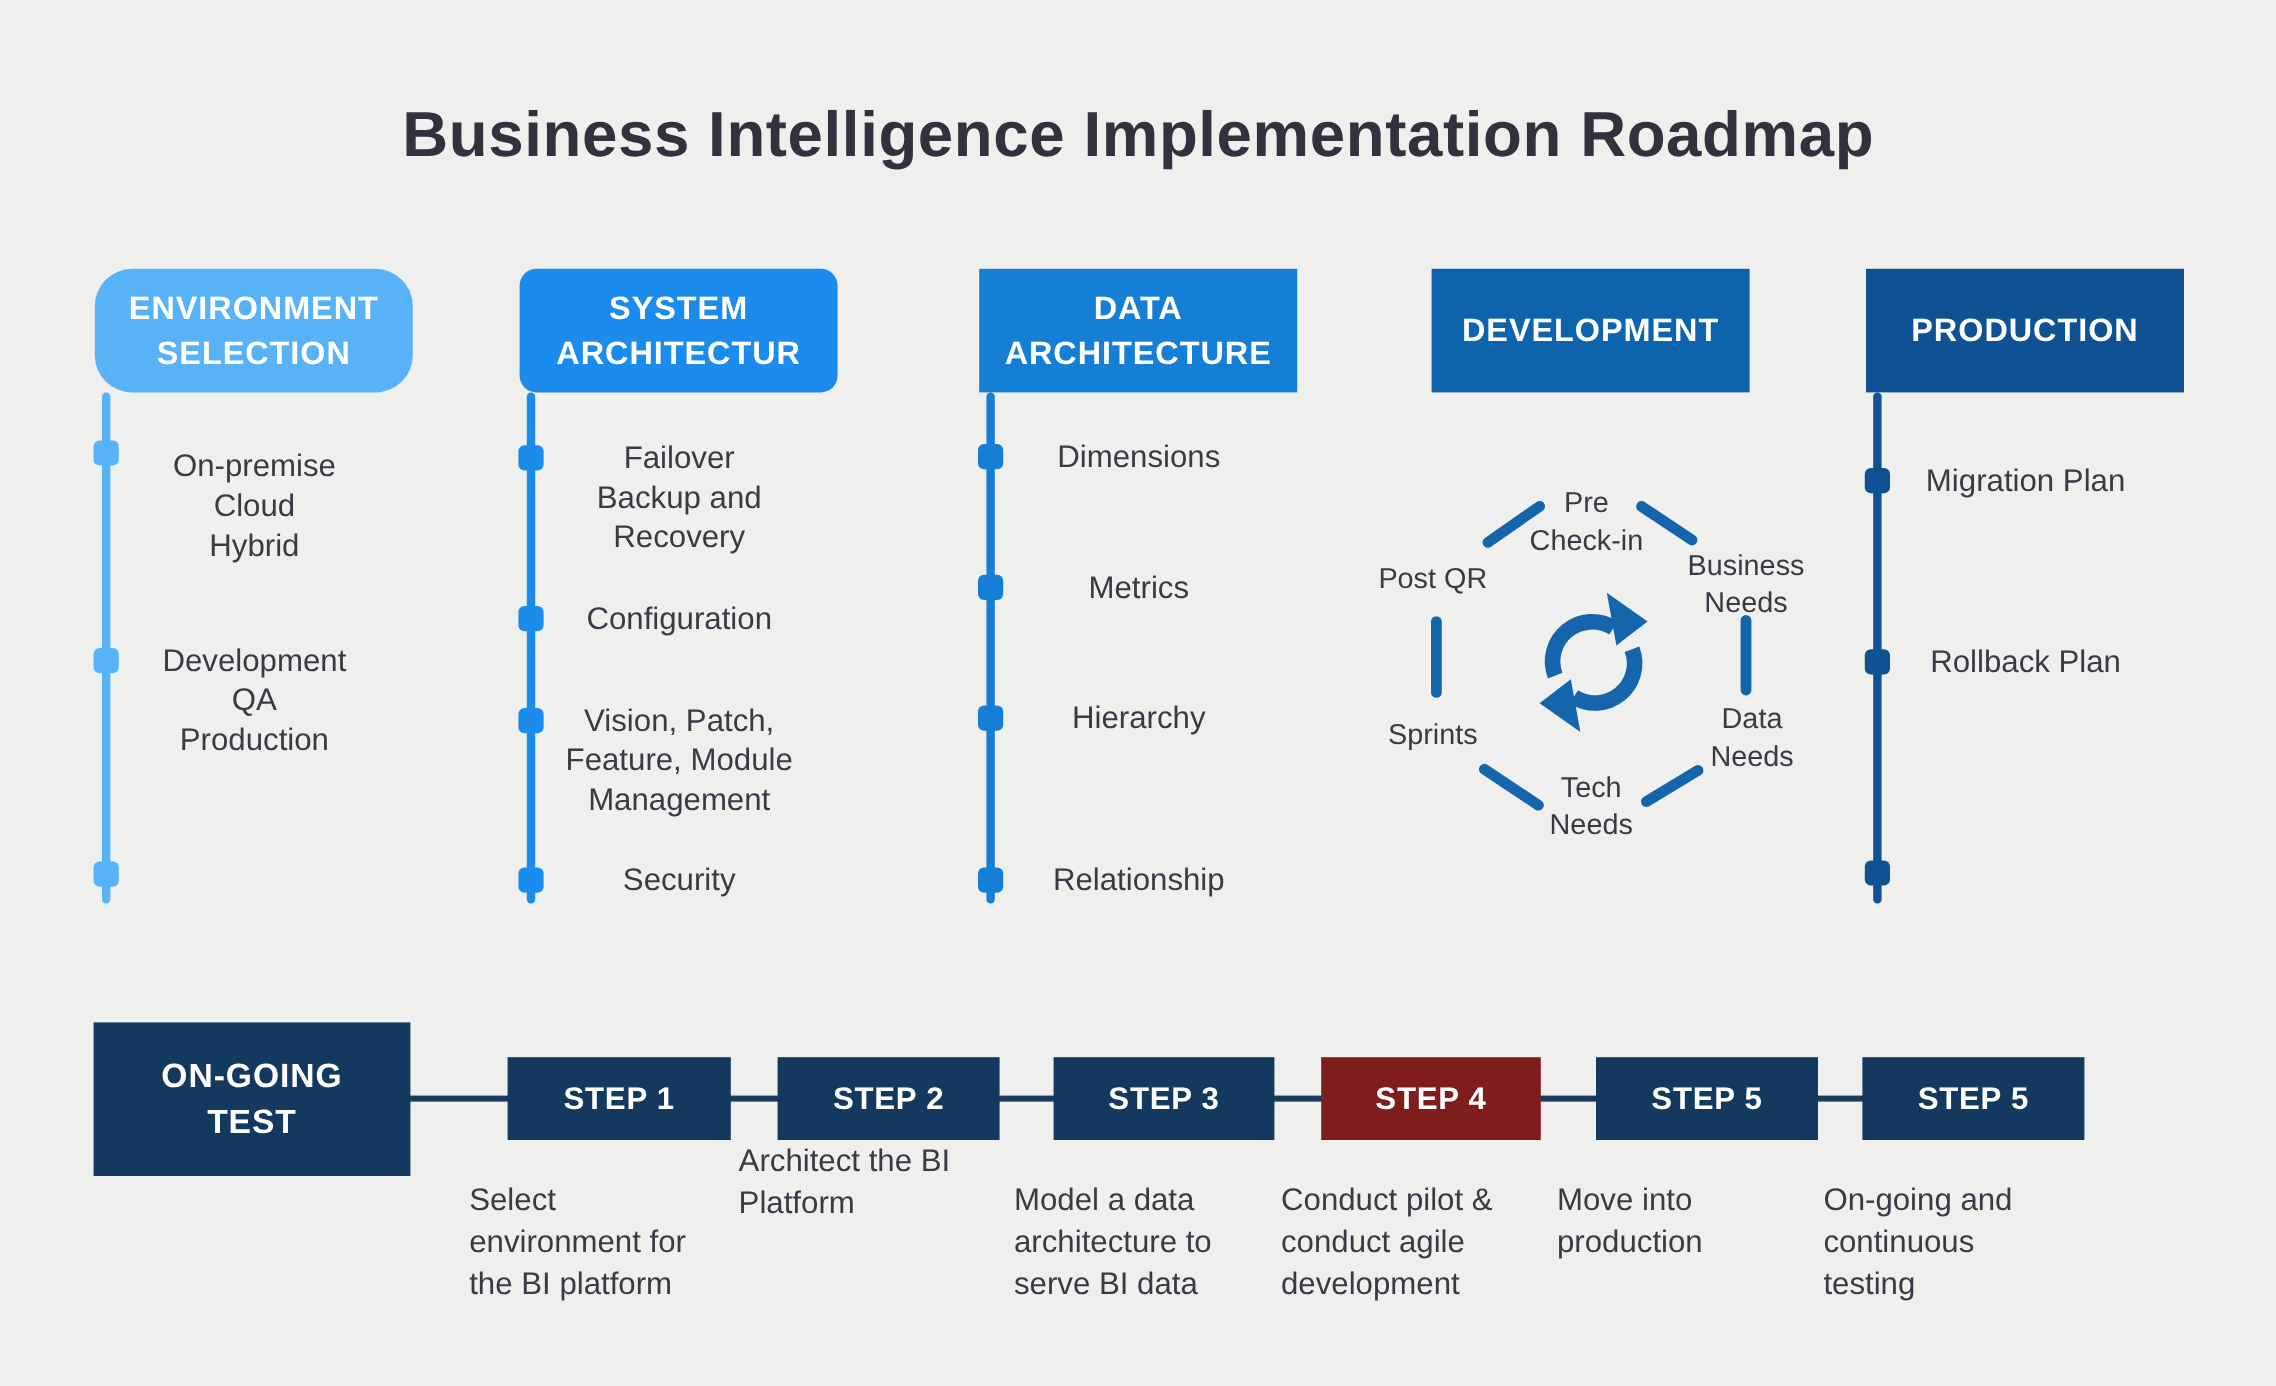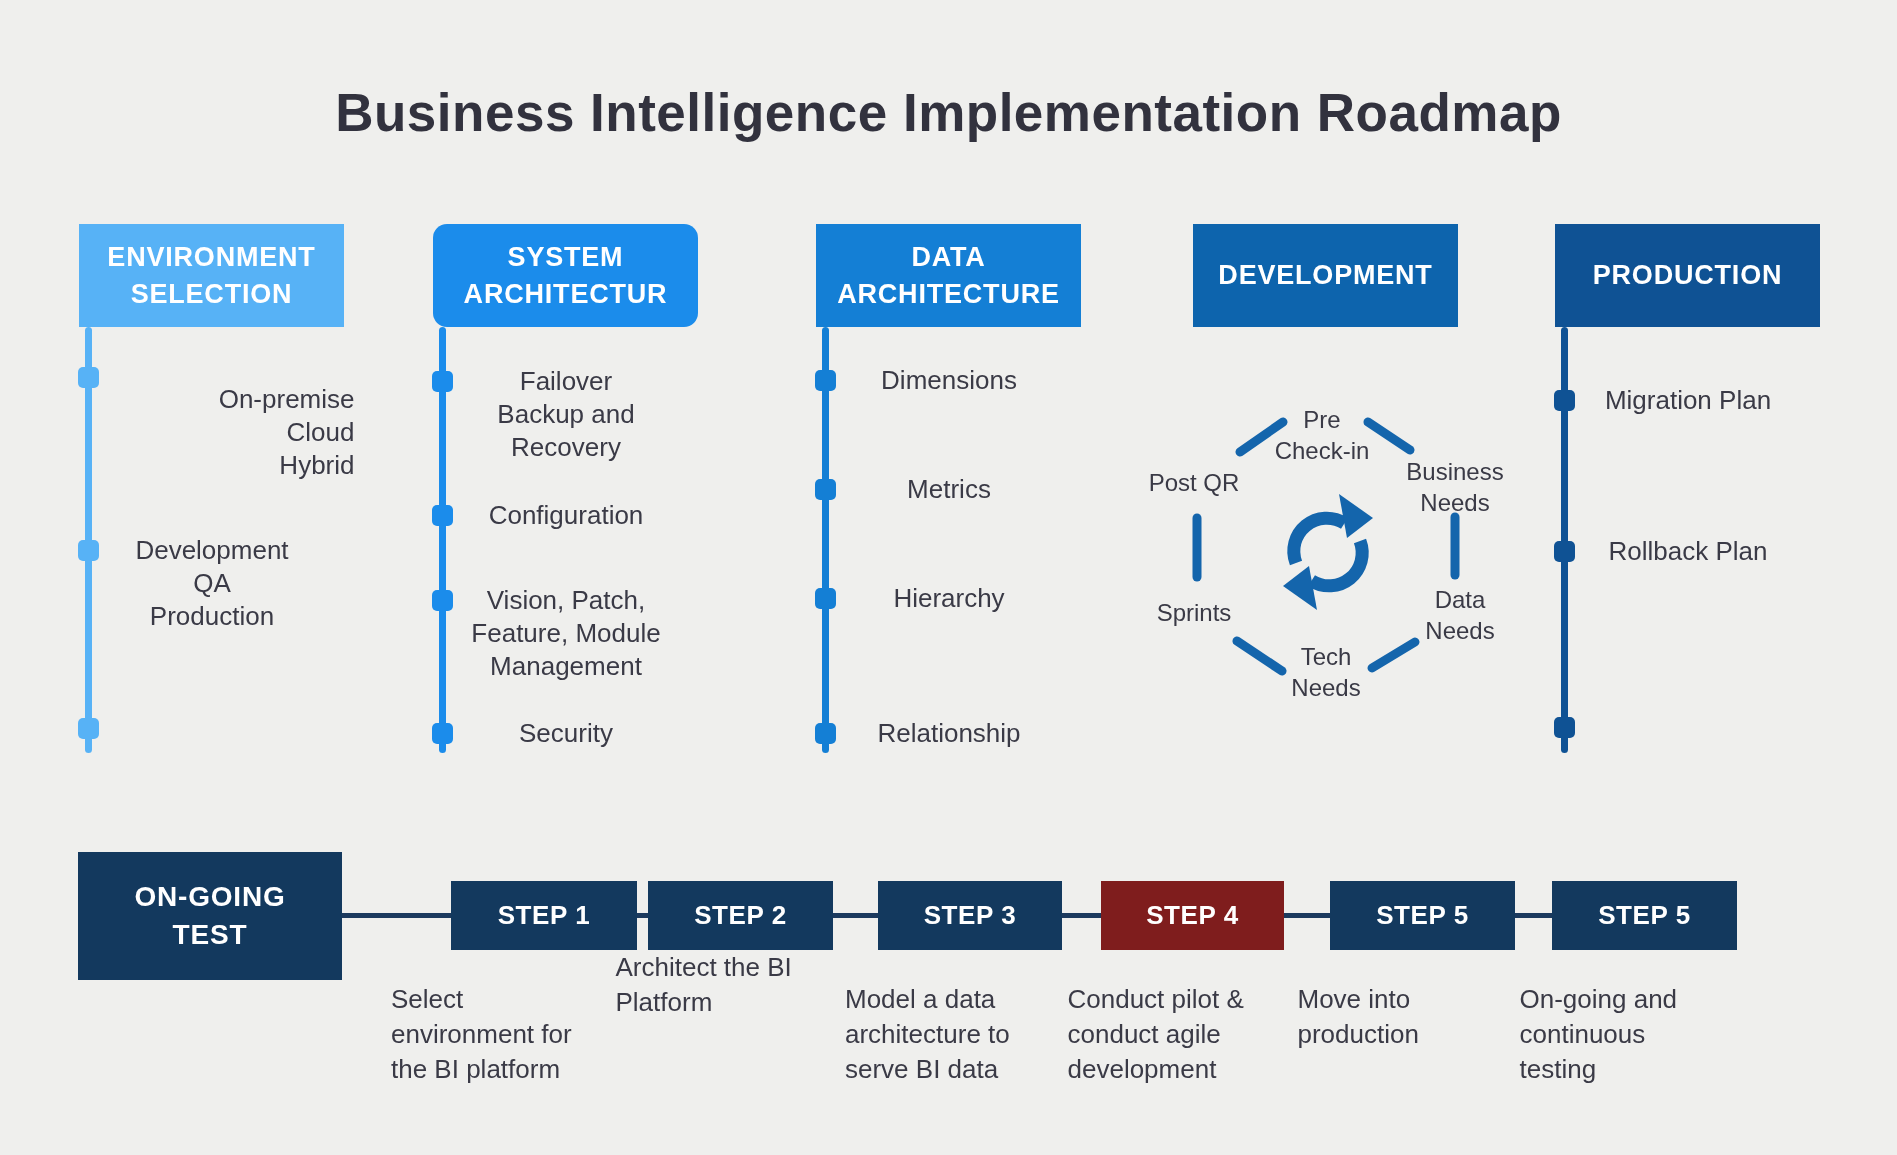--- a/index.html
+++ b/index.html
@@ -55,25 +55,25 @@
   }
   .connector{position:absolute;height:5px;background:#1C3A5E;z-index:1;}
   svg{position:absolute;overflow:visible;}
 </style>
 </head>
 <body>
 
 <div id="stage">
   <div class="title">Business Intelligence Implementation Roadmap</div>
   <div id="diagram">
-      <div class="col-header" style="left: 79px; top: 224px; background: rgb(87, 178, 246);">ENVIRONMENT
+      <div class="col-header" style="left: 79px; top: 224px; background: rgb(87, 178, 246); border-radius: 31px;">ENVIRONMENT
 SELECTION</div>
       <div class="tl-line" style="left: 85px; top: 327px; height: 426px; background: rgb(87, 178, 246);"></div>
       <div class="tl-marker" style="left: 78px; top: 367px; background: rgb(87, 178, 246);"></div>
-      <div class="tl-item" style="left: 69.5px; top: 383px; text-align: right;">On-premise
+      <div class="tl-item" style="left: 69.5px; top: 372px;">On-premise
 Cloud
 Hybrid</div>
       <div class="tl-marker" style="left: 78px; top: 540px; background: rgb(87, 178, 246);"></div>
       <div class="tl-item" style="left: 69.5px; top: 534px;">Development
 QA
 Production</div>
       <div class="tl-marker" style="left: 78px; top: 718px; background: rgb(87, 178, 246);"></div>
       <div class="col-header" style="left: 433px; top: 224px; background: rgb(27, 140, 235); border-radius: 14px;">SYSTEM
 ARCHITECTUR</div>
       <div class="tl-line" style="left: 439px; top: 327px; height: 426px; background: rgb(27, 140, 235);"></div>
@@ -128,21 +128,21 @@
       </svg>
       <svg width="94" height="124" viewBox="-2 0 94 124" style="left: 1281px; top: 490px;">
         <path d="M 13 73 A 33 33 0 0 1 61.5 33.3" fill="none" stroke="#1465AC" stroke-width="13"></path>
         <path d="M 77 51 A 33 33 0 0 1 28.5 90.7" fill="none" stroke="#1465AC" stroke-width="13"></path>
         <polygon points="56,4 64,48 90,28" fill="#1465AC"></polygon>
         <polygon points="34,120 26,76 0,96" fill="#1465AC"></polygon>
       </svg>
       <div class="connector" style="left: 300px; top: 913px; width: 1290px; background: rgb(28, 58, 94);"></div>
       <div class="navy-box ongoing" style="left: 78px; top: 852px; background: rgb(19, 57, 94);">ON-GOING
 TEST</div>
-      <div class="navy-box step" style="left: 423px; top: 881px; width: 186px; background: rgb(19, 57, 94); margin-left: 28px;">STEP 1</div>
+      <div class="navy-box step" style="left: 423px; top: 881px; width: 186px; background: rgb(19, 57, 94);">STEP 1</div>
       <div class="step-desc" style="left: 516px; top: 982px;">Select
 environment for
 the BI platform</div>
       <div class="navy-box step" style="left: 648px; top: 881px; width: 185px; background: rgb(19, 57, 94);">STEP 2</div>
       <div class="step-desc" style="left: 740.5px; top: 950px;">Architect the BI
 Platform</div>
       <div class="navy-box step" style="left: 878px; top: 881px; width: 184px; background: rgb(19, 57, 94);">STEP 3</div>
       <div class="step-desc" style="left: 970px; top: 982px;">Model a data
 architecture to
 serve BI data</div>

